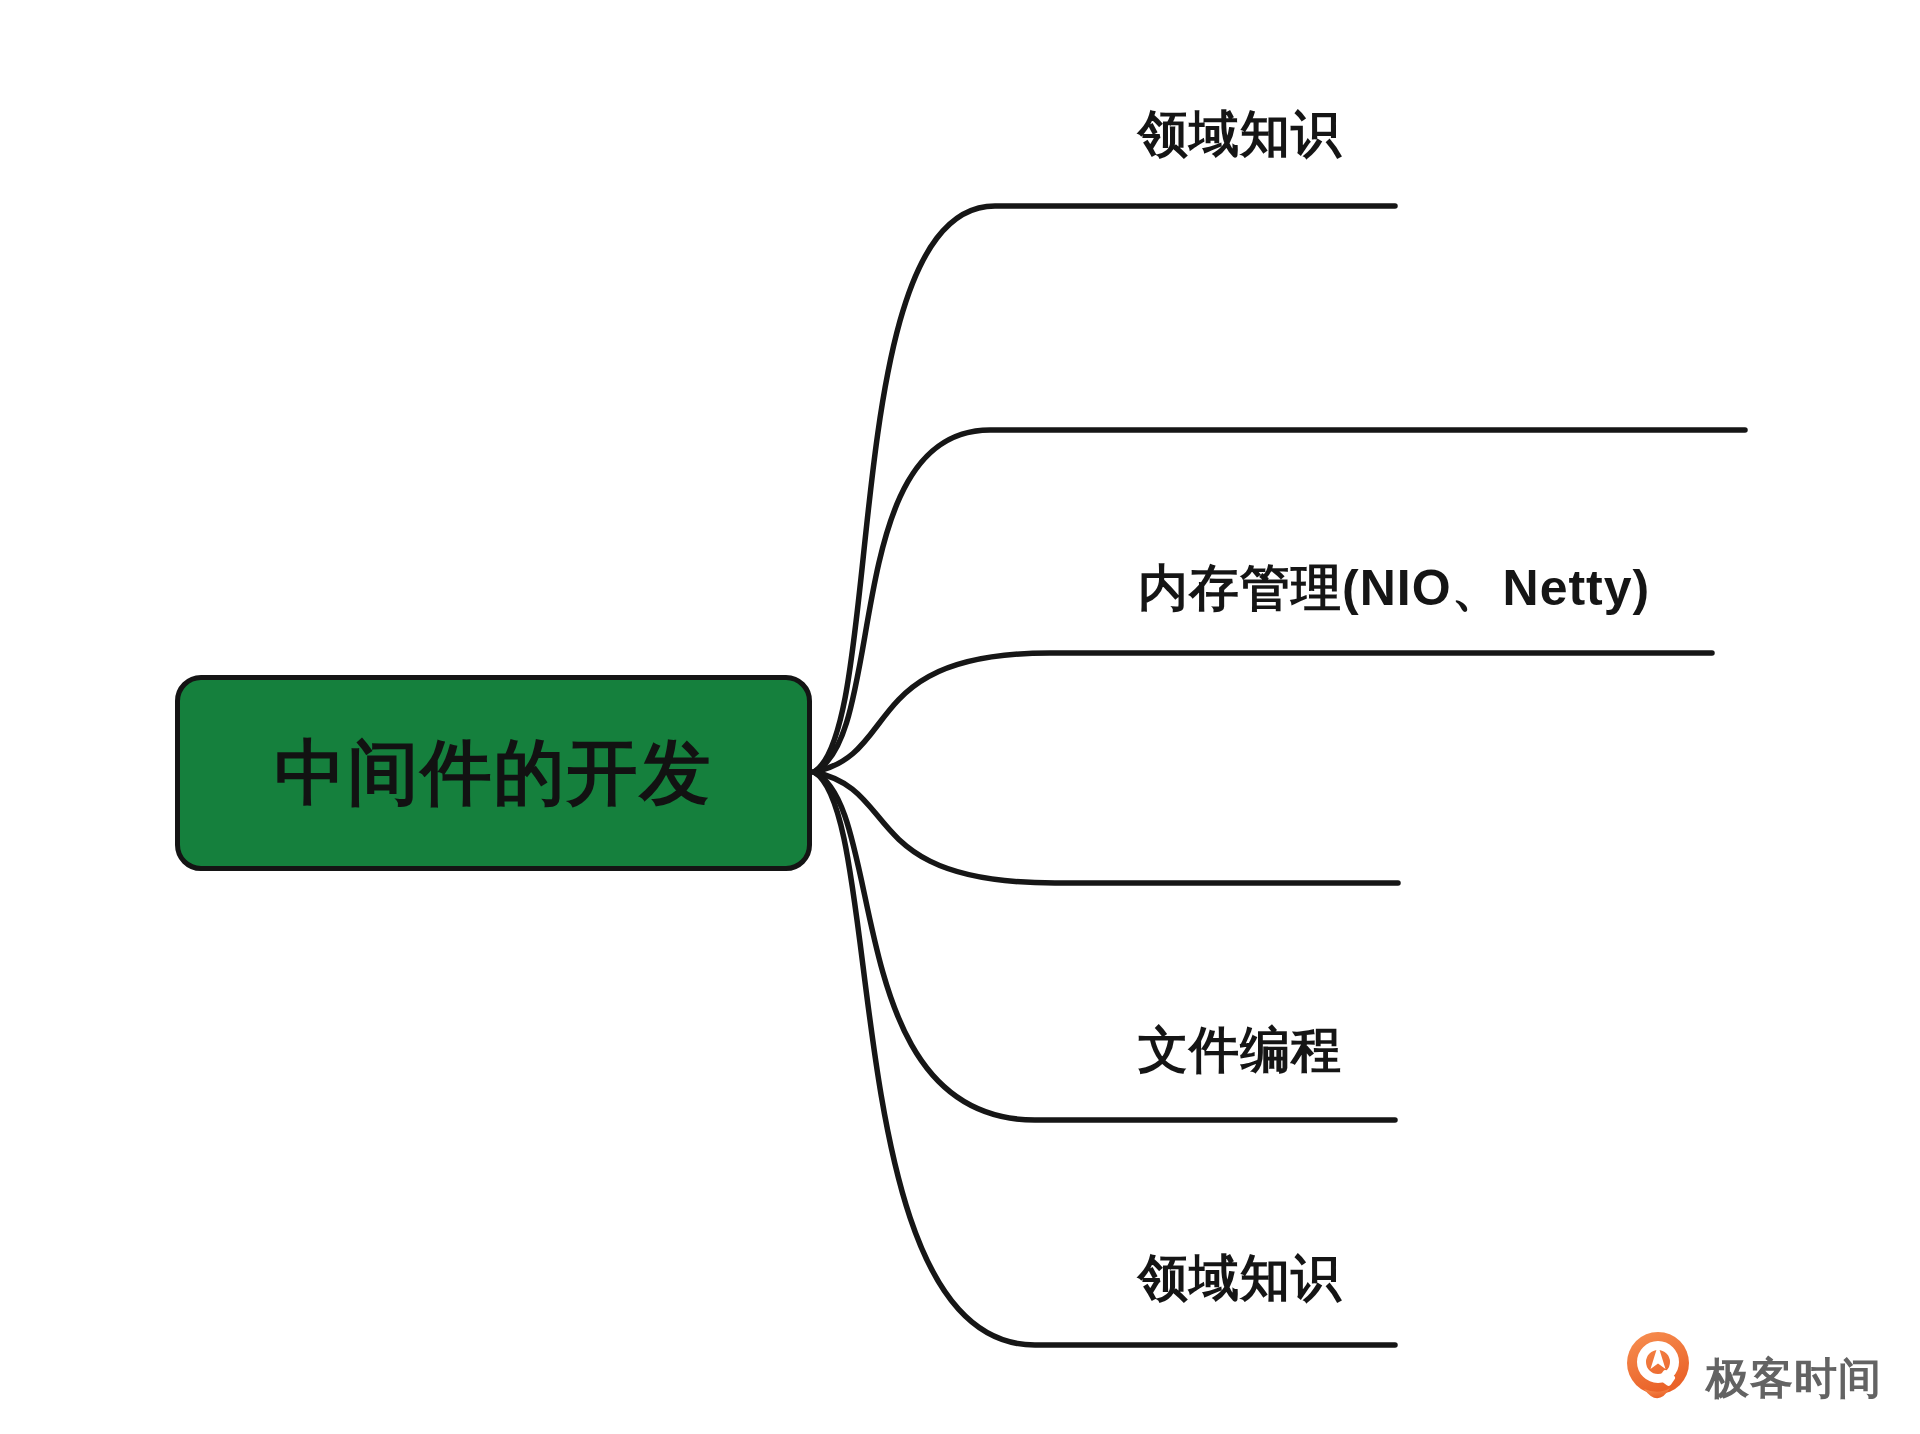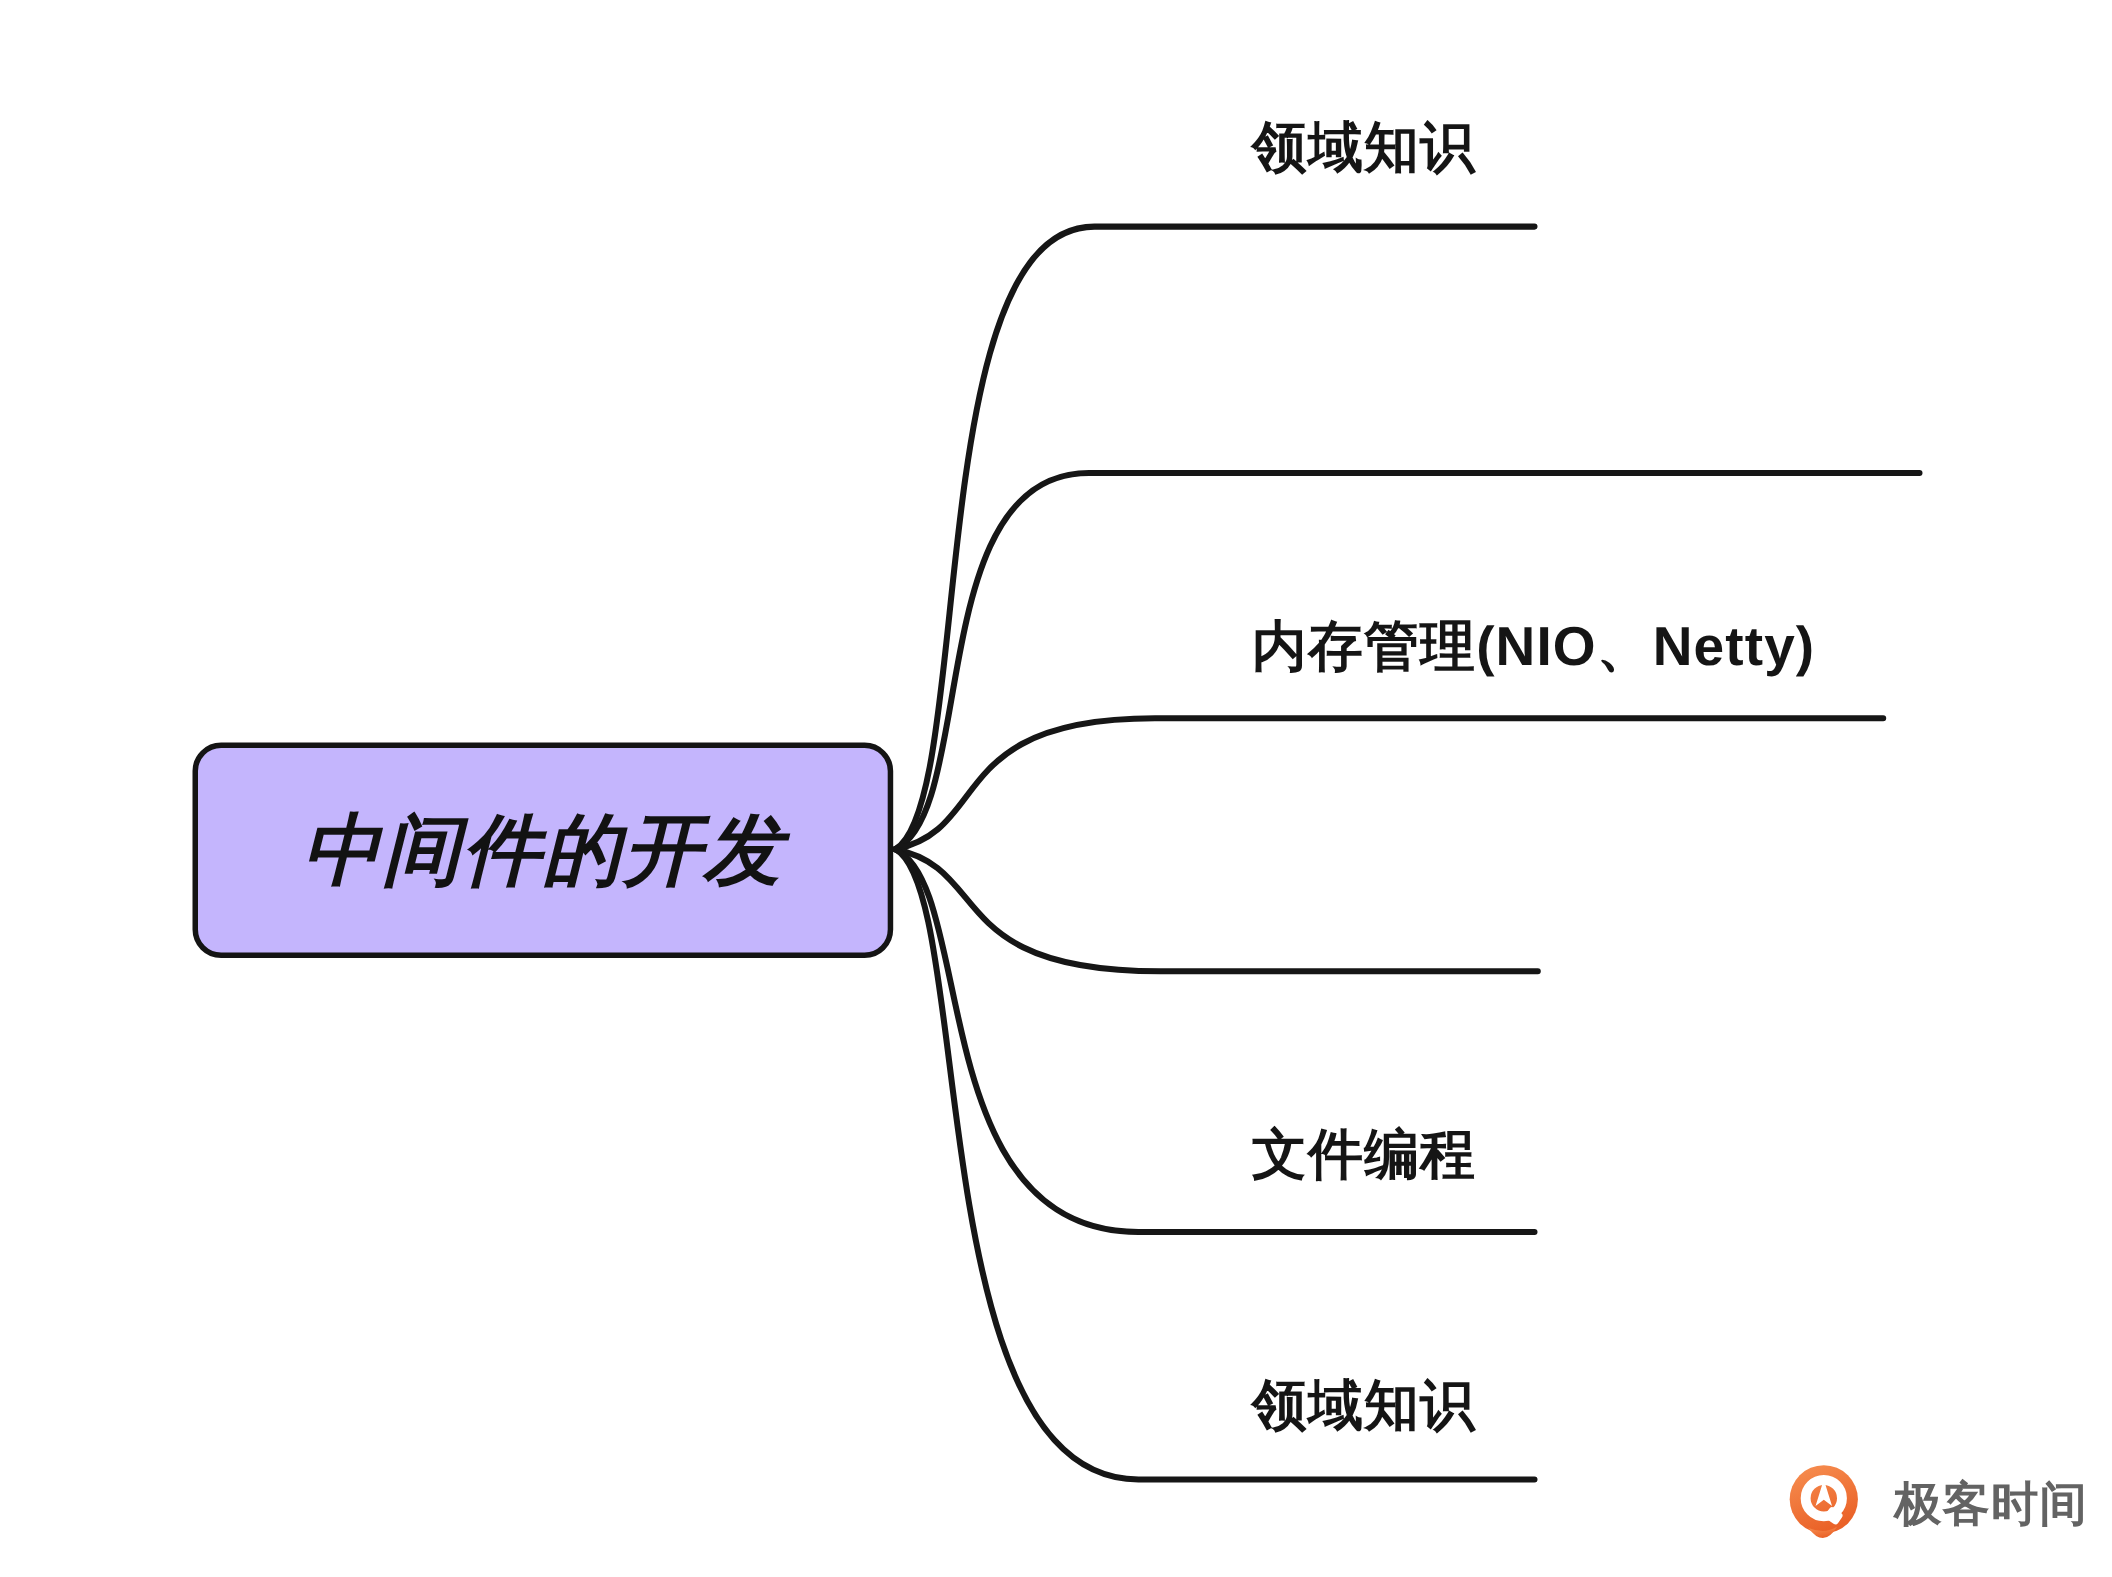--- a/index.html
+++ b/index.html
@@ -27,50 +27,49 @@
     stroke-linecap: round;
     stroke-linejoin: round;
   }
   .root-node {
     position: absolute;
     left: 175px;
     top: 675px;
     width: 637px;
     height: 196px;
     box-sizing: border-box;
-    background: #c4b5fd;
+    background: #15803d;
     border: 5px solid #141414;
     border-radius: 26px;
     display: flex;
     align-items: center;
     justify-content: center;
     font-size: 71px;
     font-weight: 700;
     color: #121212;
     letter-spacing: 2px;
     white-space: nowrap;
-    font-style: italic;
   }
   .branch-label {
     position: absolute;
     left: 1138px;
     transform: translateY(-50%);
     font-size: 50px;
     font-weight: 700;
     color: #151515;
     letter-spacing: 1px;
     white-space: nowrap;
   }
   .watermark {
     position: absolute;
     left: 1620px;
     top: 1328px;
     display: flex;
-    align-items: center;
-    gap: 24px;
+    align-items: flex-end;
+    gap: 8px;
   }
   .watermark-text {
     font-size: 43px;
     font-weight: 600;
     color: #636363;
     letter-spacing: 1px;
     white-space: nowrap;
   }
 </style>
 </head>

